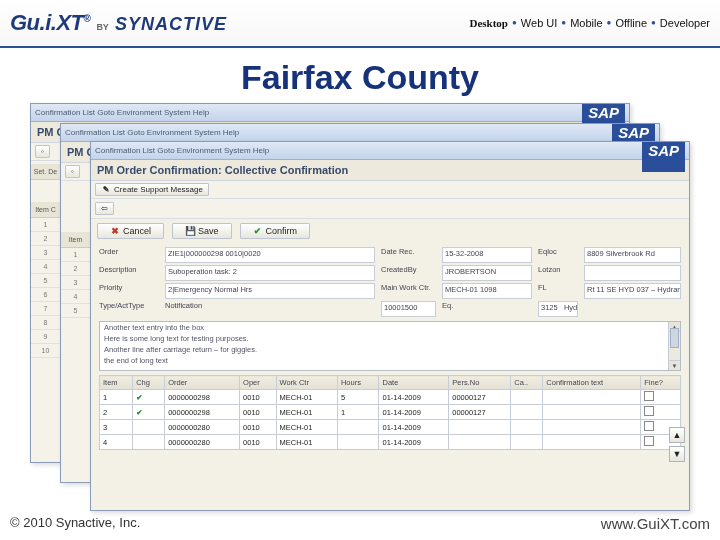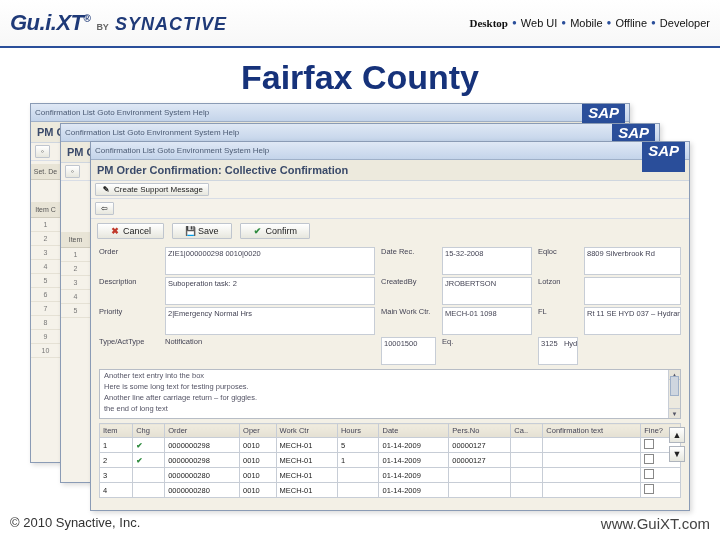--- a/index.html
+++ b/index.html
@@ -106,21 +106,21 @@
   .form-area {
     display: grid;
     grid-template-columns: 60px 210px 55px 90px 40px 1fr;
     gap: 2px 6px;
     padding: 4px 8px;
     font-size: 7.5px; color: #445;
   }
   .form-area .lab { white-space: nowrap; }
   .form-area .val {
     background: #fff; border: 1px solid #c7cdd6; padding: 0 2px;
-    height: 28px; line-height: 12px; overflow: hidden;
+    height: 16px; line-height: 12px; overflow: hidden;
     white-space: nowrap;
   }
   .notes-lab { padding: 2px 8px; font-size: 8px; color:#445;}
   .notes {
     margin: 0 8px 4px 8px; background:#fff; border:1px solid #b7bdc6;
     height: 50px; font-size: 7.5px; color: #556; overflow: hidden;
     position: relative;
   }
   .notes .line { padding: 1px 4px; }
   .notes .scroll {

